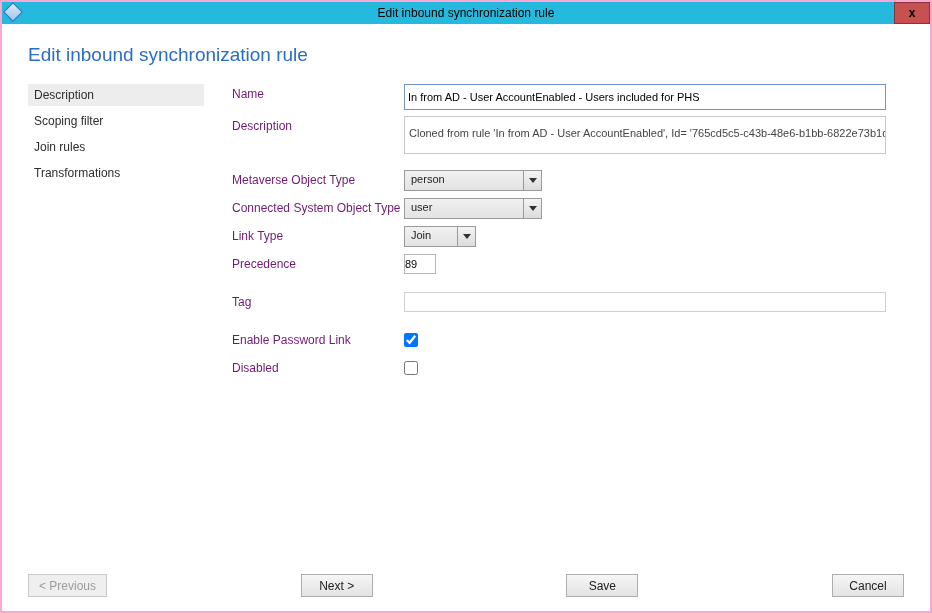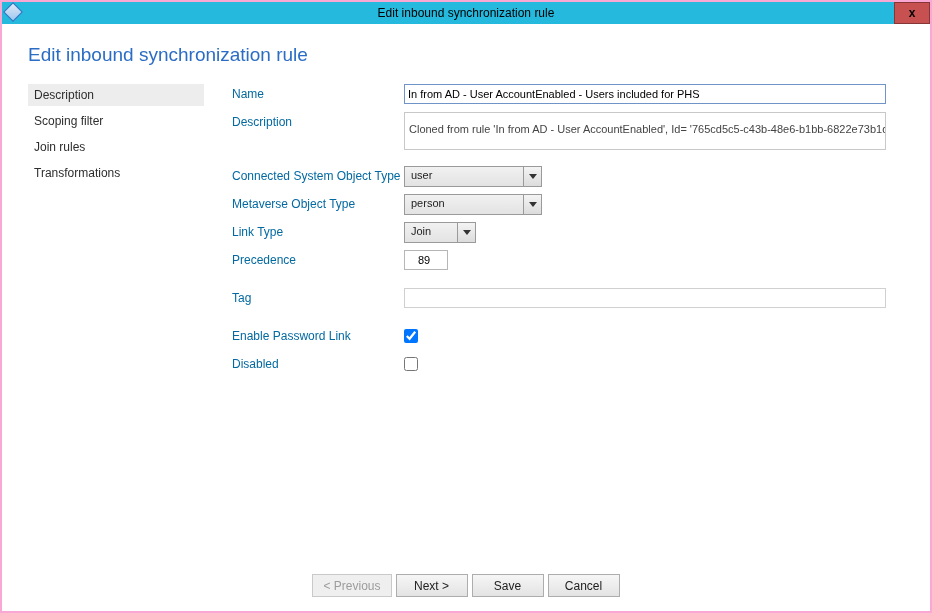--- a/index.html
+++ b/index.html
@@ -90,28 +90,28 @@
   .row {
     display: flex;
     align-items: flex-start;
     margin-bottom: 6px;
     min-height: 22px;
   }
   .row .lbl {
     width: 172px;
     padding-top: 3px;
     font-size: 12px;
-    color: #0369a1;
+    color: #701a75;
   }
   .row .ctl {
     flex: 1;
   }
   input[type="text"].wide {
     width: 482px;
-    height: 20px;
+    height: 26px;
     padding: 1px 3px;
     border: 1px solid #7094c7;
     font-size: 11px;
     font-family: inherit;
   }
   .desc-box {
     width: 482px;
     height: 38px;
     border: 1px solid #c8c8c8;
     padding: 4px 4px;
@@ -138,43 +138,43 @@
   .combo .combo-btn {
     width: 18px;
     background: linear-gradient(#f4f4f4,#dcdcdc);
     border-left: 1px solid #9a9a9a;
     display: flex;
     align-items: center;
     justify-content: center;
   }
   .combo .combo-btn svg { display:block; }
   input[type="text"].small {
-    width: 44px;
+    width: 32px;
     height: 20px;
-    padding: 1px 13px;
+    padding: 1px 0;
     border: 1px solid #b6b6b6;
     font-size: 11px;
     font-family: inherit;
   }
   input[type="text"].tag {
     width: 482px;
     height: 20px;
     padding: 1px 3px;
     border: 1px solid #d0d0d0;
     font-size: 11px;
     font-family: inherit;
   }
   .chk {
     width: 14px;
     height: 14px;
     margin-top: 3px;
   }
   .footer {
     display: flex;
-    justify-content: center;
+    justify-content: space-between;
     gap: 4px;
     padding-top: 8px;
   }
   .btn {
     min-width: 72px;
     height: 23px;
     background: linear-gradient(#f6f6f6,#e3e3e3);
     border: 1px solid #adadad;
     font-size: 12px;
     color: #222;
@@ -235,48 +235,48 @@
               <div style="height:6px"></div>
               <span>Cloned from rule 'In from AD - User AccountEnabled', Id= '765cd5c5-c43b-48e6-b1bb-6822e73b1d14', A</span>
             </div>
           </div>
         </div>
 
         <div class="spacer-row"></div>
 
 
         <div class="row">
+          <div class="lbl">Metaverse Object Type</div>
+          <div class="ctl">
+            <div class="combo w1">
+              <div class="combo-text">person</div>
+              <div class="combo-btn">
+                <svg width="8" height="6">
+                    <polygon points="0,0 8,0 4,5" fill="#333"></polygon>
+                  </svg>
+              </div>
+            </div>
+          </div>
+        </div>
+
+        <div class="row">
           <div class="lbl">Connected System Object Type</div>
           <div class="ctl">
             <div class="combo w1">
               <div class="combo-text">user</div>
               <div class="combo-btn">
                 <svg width="8" height="6">
                     <polygon points="0,0 8,0 4,5" fill="#333"></polygon>
                   </svg>
               </div>
             </div>
           </div>
         </div>
 
         <div class="row">
-          <div class="lbl">Metaverse Object Type</div>
-          <div class="ctl">
-            <div class="combo w1">
-              <div class="combo-text">person</div>
-              <div class="combo-btn">
-                <svg width="8" height="6">
-                    <polygon points="0,0 8,0 4,5" fill="#333"></polygon>
-                  </svg>
-              </div>
-            </div>
-          </div>
-        </div>
-
-        <div class="row">
           <div class="lbl">Link Type</div>
           <div class="ctl">
             <div class="combo w2">
               <div class="combo-text">Join</div>
               <div class="combo-btn">
                 <svg width="8" height="6">
                     <polygon points="0,0 8,0 4,5" fill="#333"></polygon>
                   </svg>
               </div>
             </div>

